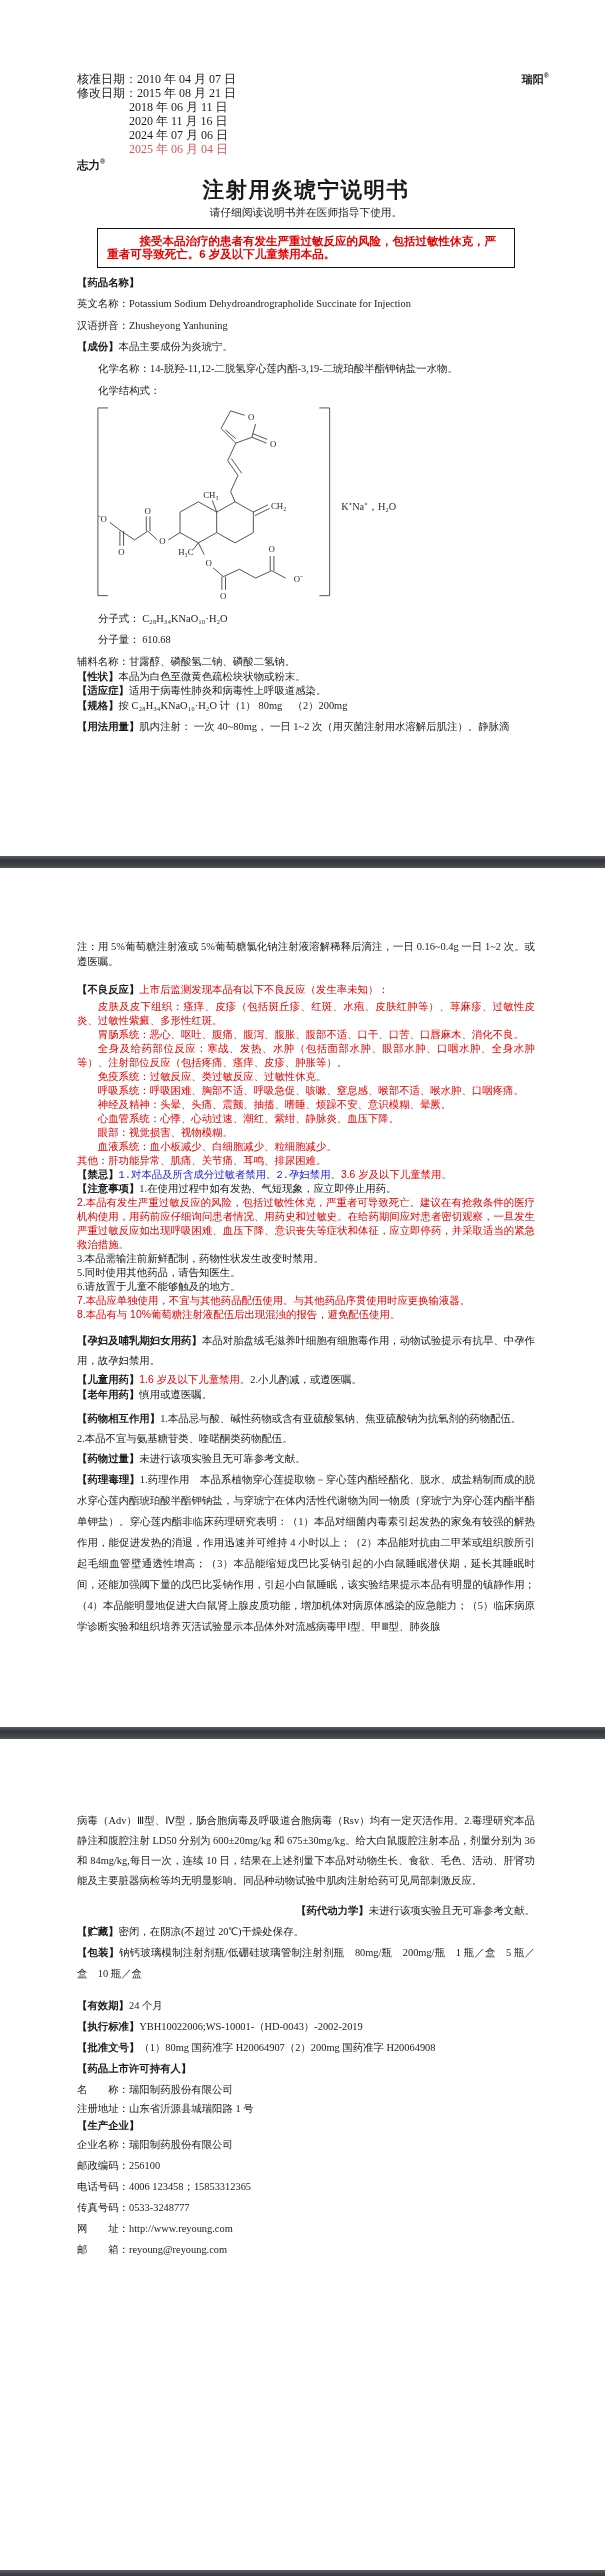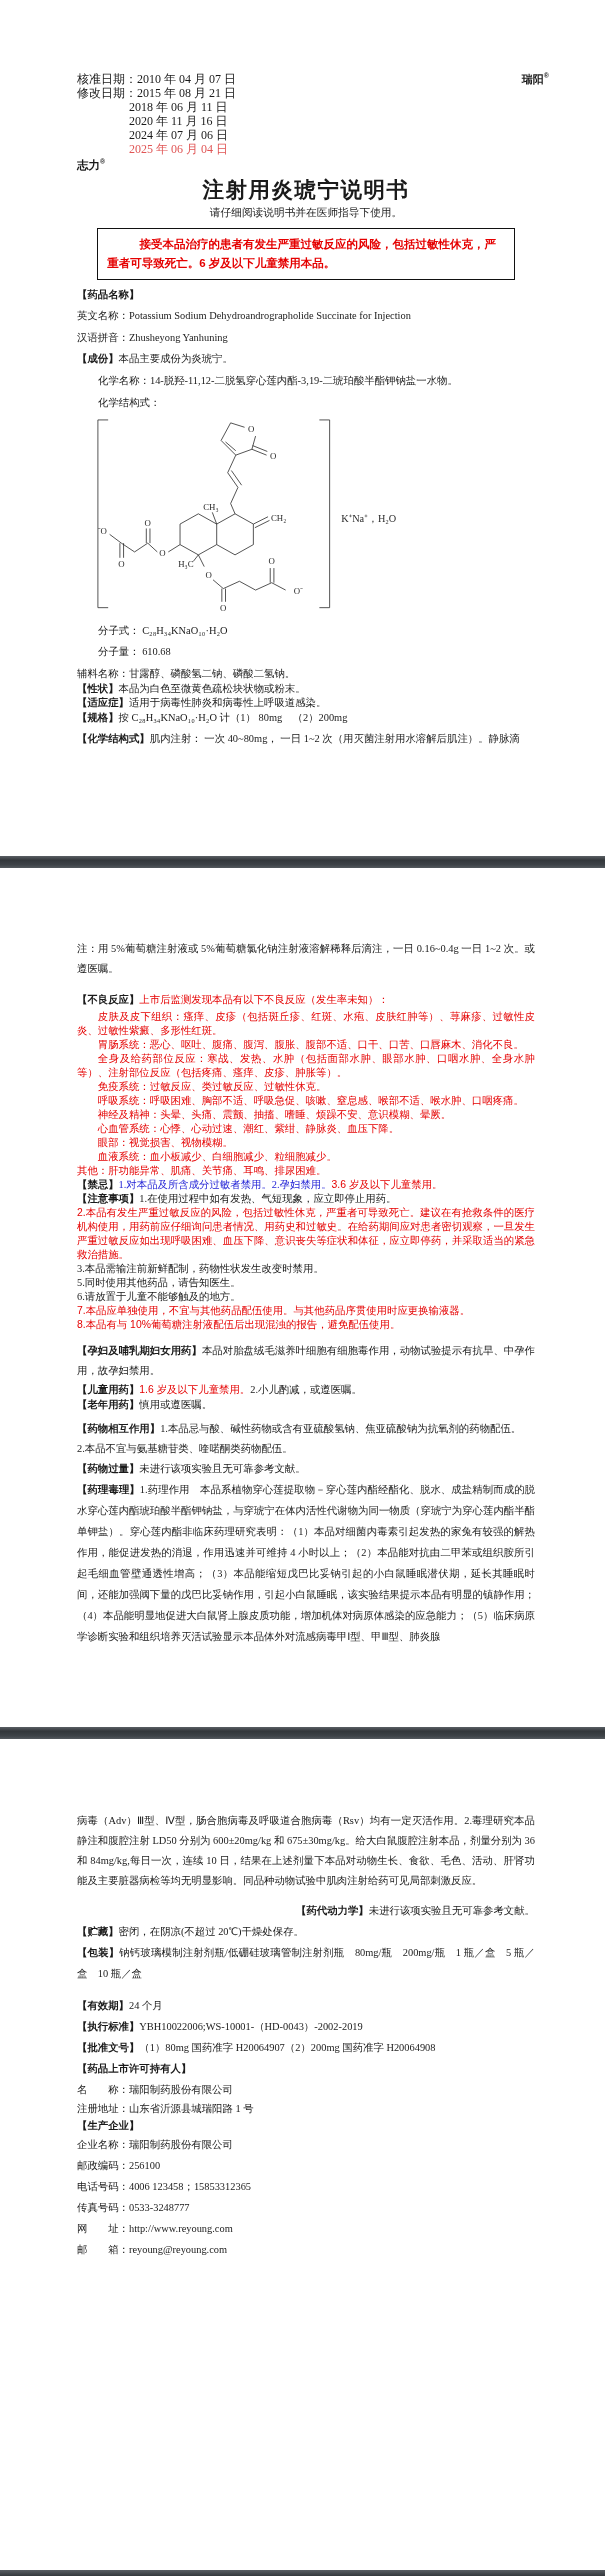--- a/index.html
+++ b/index.html
@@ -15,32 +15,32 @@
   p{margin:0;}
   b{font-weight:bold;}
   .meta{margin-top:72px;font-size:12px;line-height:14px;}
   .meta-cont{padding-left:52px;}
   .red-date{color:#e05555;}
   .brand-top{position:absolute;top:72px;right:57px;font-family:"Liberation Sans",sans-serif;font-weight:bold;font-size:11px;}
   .brand-left{margin-top:1.5px;font-family:"Liberation Sans",sans-serif;font-weight:bold;font-size:11.5px;}
   sup{font-size:7px;}
   h1{margin:2.3px 0 0;font-size:21.5px;font-weight:bold;text-align:center;letter-spacing:1.5px;}
   .subtitle{text-align:center;font-size:10.7px;margin-top:2.3px;}
-  .warnbox{box-sizing:border-box;width:418px;margin:7.7px auto 0;border:1.5px solid #111;padding:6.1px 9.2px;color:#e50000;font-weight:bold;font-size:11.5px;line-height:19px;text-indent:2.8em;font-family:"Liberation Sans",sans-serif;}
+  .warnbox{box-sizing:border-box;width:418px;margin:7.7px auto 0;border:1.5px solid #111;padding:6.1px 9.2px;color:#e50000;font-weight:bold;font-size:11.5px;line-height:13px;text-indent:2.8em;font-family:"Liberation Sans",sans-serif;}
   .g{font-size:10.4px;line-height:14.6px;margin-bottom:7px;}
   .t{font-size:10.4px;line-height:14.6px;margin:0;}
   .ind{padding-left:21px;}
   .mt9{margin-top:7px;}
   .mt10{margin-top:7.7px;}
   .mt12{margin-top:9.2px;text-align:right;}
   .mt6{margin-top:11px;}
   .structure{margin:3.1px 0 4.6px 1.5px;}
   .red{color:#e50000;font-family:"Liberation Sans",sans-serif;}
-  .blue{color:#2323d6;font-family:Liberation Serif, serif;text-align:right;}
-  .note{font-size:10.4px;line-height:20px;margin-top:6.1px;}
+  .blue{color:#2323d6;font-family:Liberation Mono, monospace;text-align:right;}
+  .note{font-size:10.4px;line-height:15px;margin-top:6.1px;}
   .dbl{font-size:10.4px;line-height:20px;}
   .dbl27{font-size:10.4px;line-height:21px;}
   .tight{font-size:10.4px;line-height:14px;}
   .adv p{text-indent:2em;}
   .adv p.noind{text-indent:0;}
   .j{text-align:justify;}
   .lh22{line-height:17px;}
   svg text{font-family:"Liberation Serif",serif;fill:#2b2b2b;}
 </style>
 </head>
@@ -103,21 +103,21 @@
       <text x="348" y="143" font-size="14" text-anchor="start">K⁺Na⁺，H₂O</text>
     </svg>
   </div>
 
   <p class="g ind">分子式： C₂₈H₃₄KNaO₁₀·H₂O</p>
   <p class="g ind">分子量： 610.68</p>
   <p class="t">辅料名称：甘露醇、磷酸氢二钠、磷酸二氢钠。</p>
   <p class="t"><b>【性状】</b><span>本品为白色至微黄色疏松块状物或粉末。</span></p>
   <p class="t"><b>【适应症】</b><span>适用于病毒性肺炎和病毒性上呼吸道感染。</span></p>
   <p class="t"><b>【规格】</b><span>按 C₂₈H₃₄KNaO₁₀·H₂O 计（1） 80mg　（2）200mg</span></p>
-  <p class="t mt9"><b>【化学结构式】</b><span>肌内注射： 一次 40~80mg， 一日 1~2 次（用灭菌注射用水溶解后肌注）。静脉滴</span></p>
+  <p class="t mt9"><b>【用法用量】</b><span>肌内注射： 一次 40~80mg， 一日 1~2 次（用灭菌注射用水溶解后肌注）。静脉滴</span></p>
 </div>
 
 <div class="sep" id="sep1"></div>
 
 <div class="page" id="page2">
   <p class="note j" style="margin-top:71px;">注：用 5%葡萄糖注射液或 5%葡萄糖氯化钠注射液溶解稀释后滴注，一日 0.16~0.4g 一日 1~2 次。或遵医嘱。</p>
 
   <p class="dbl mt6"><b>【不良反应】</b><span class="red">上市后监测发现本品有以下不良反应（发生率未知）：</span></p>
   <div class="adv">
     <p class="tight red j">皮肤及皮下组织：瘙痒、皮疹（包括斑丘疹、红斑、水疱、皮肤红肿等）、荨麻疹、过敏性皮炎、过敏性紫癜、多形性红斑。</p>

